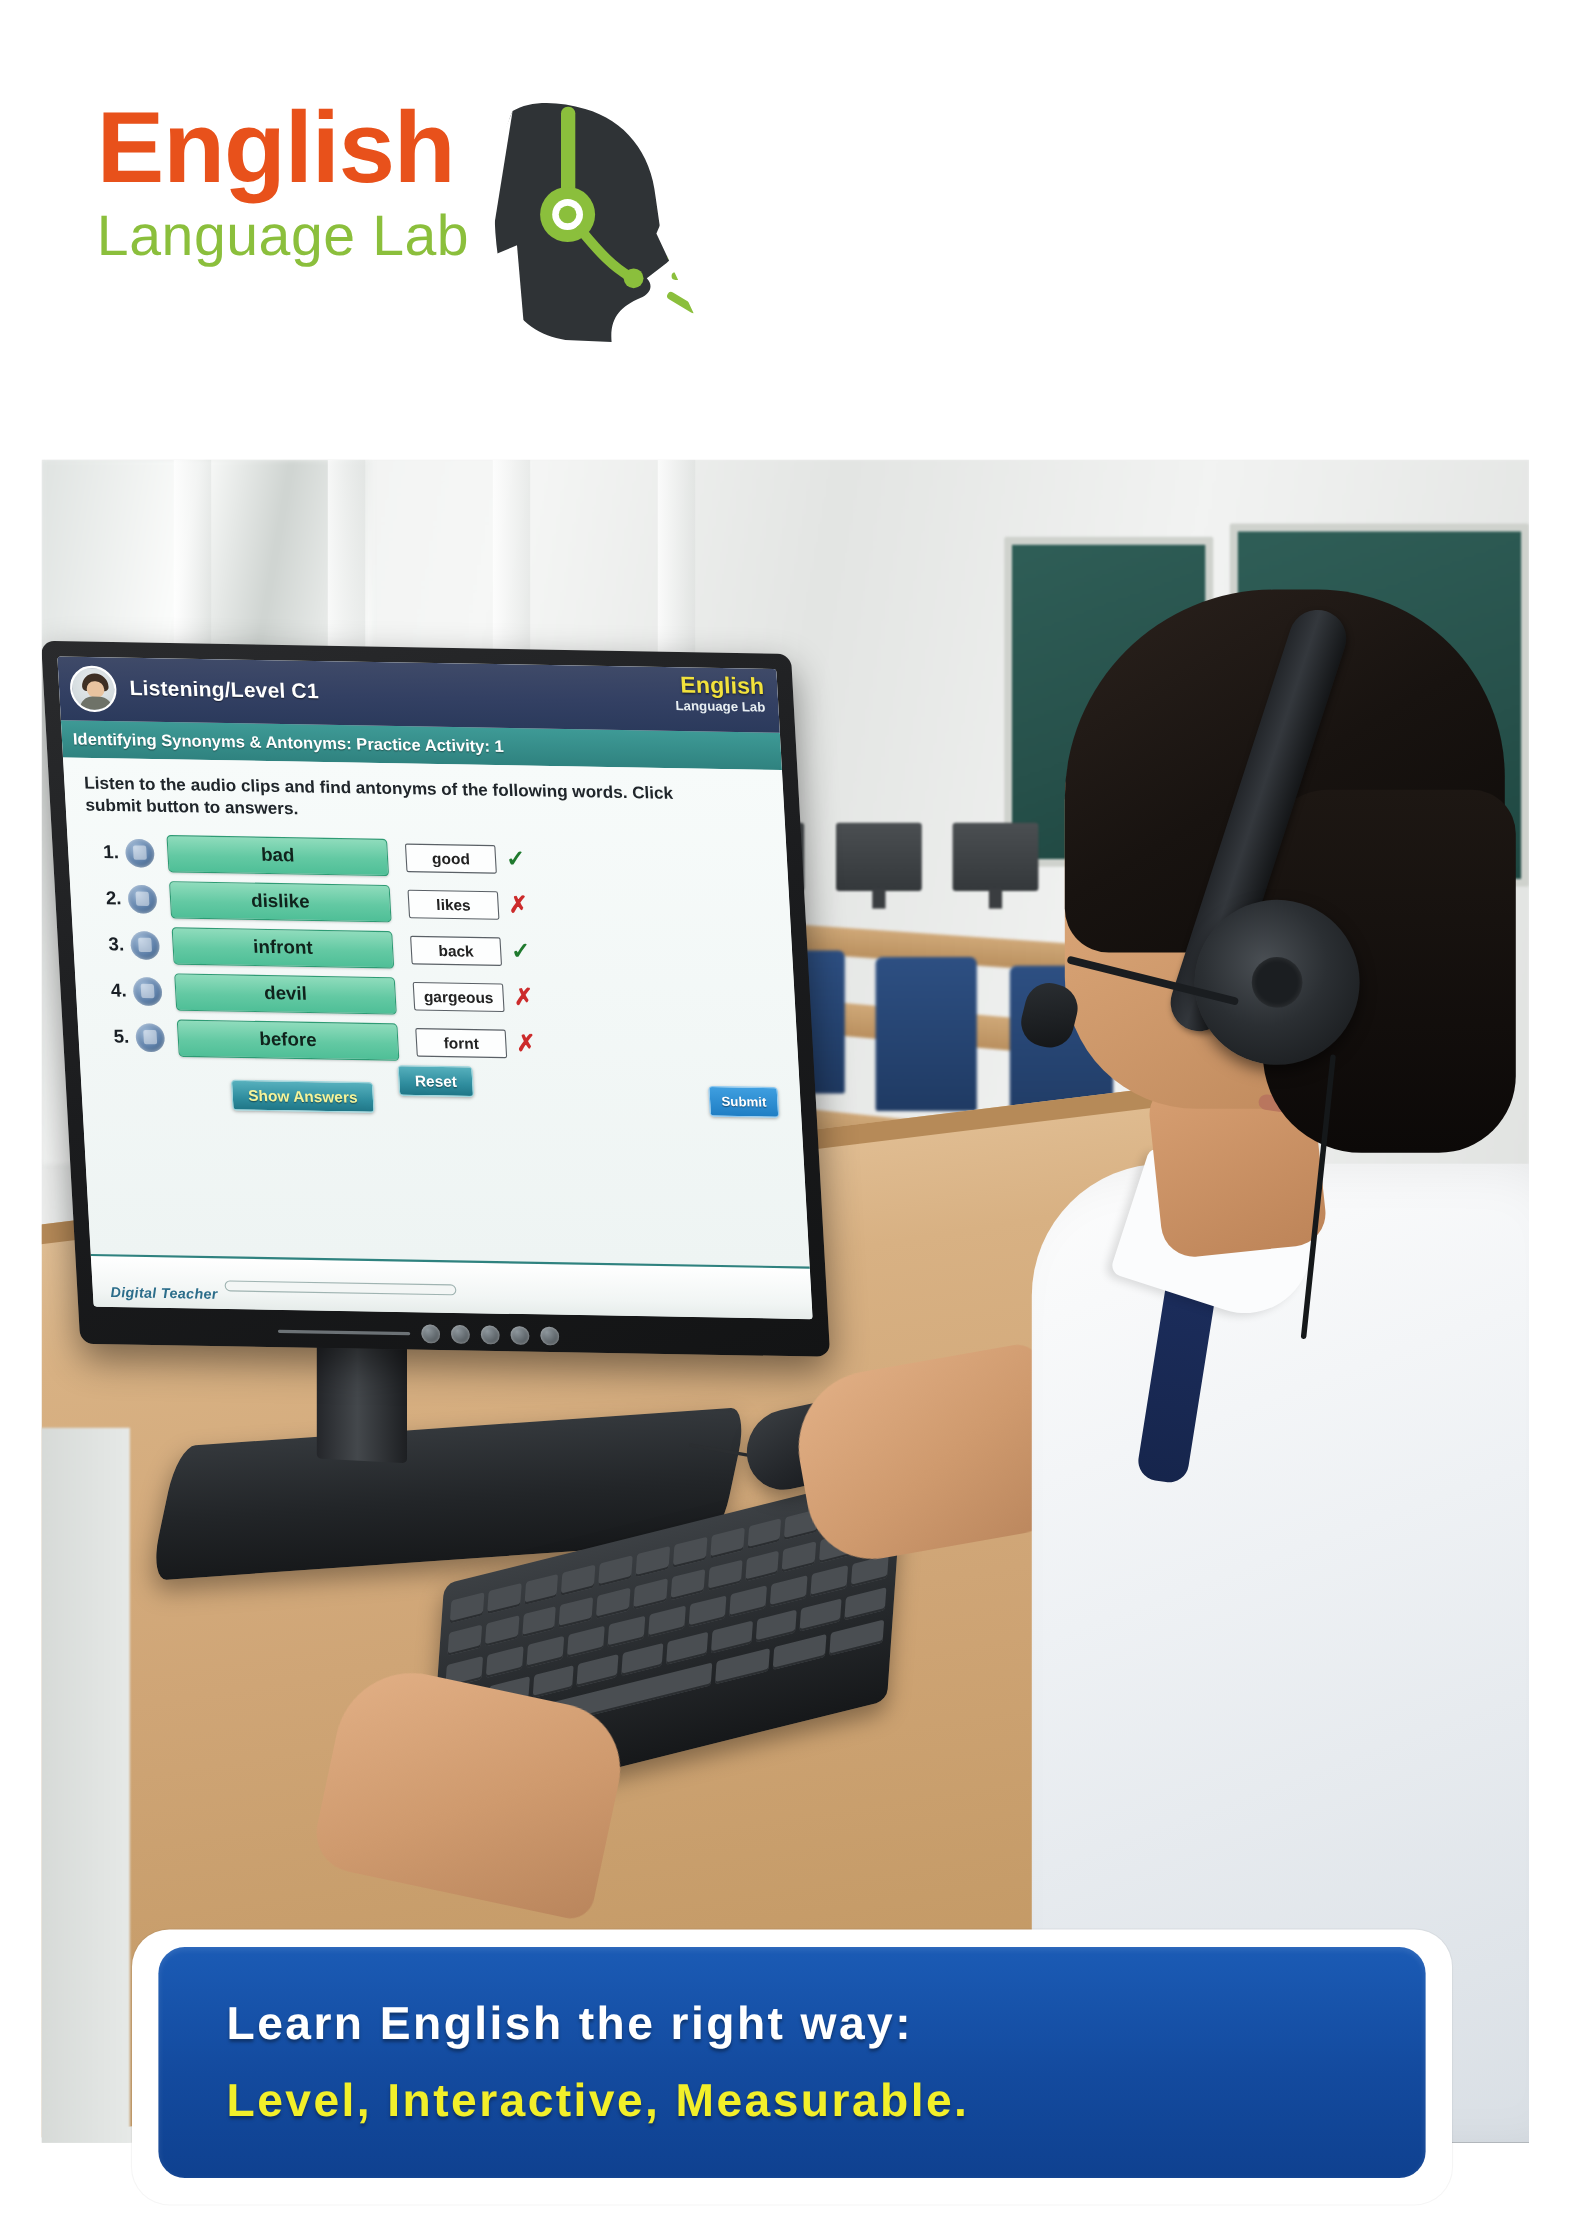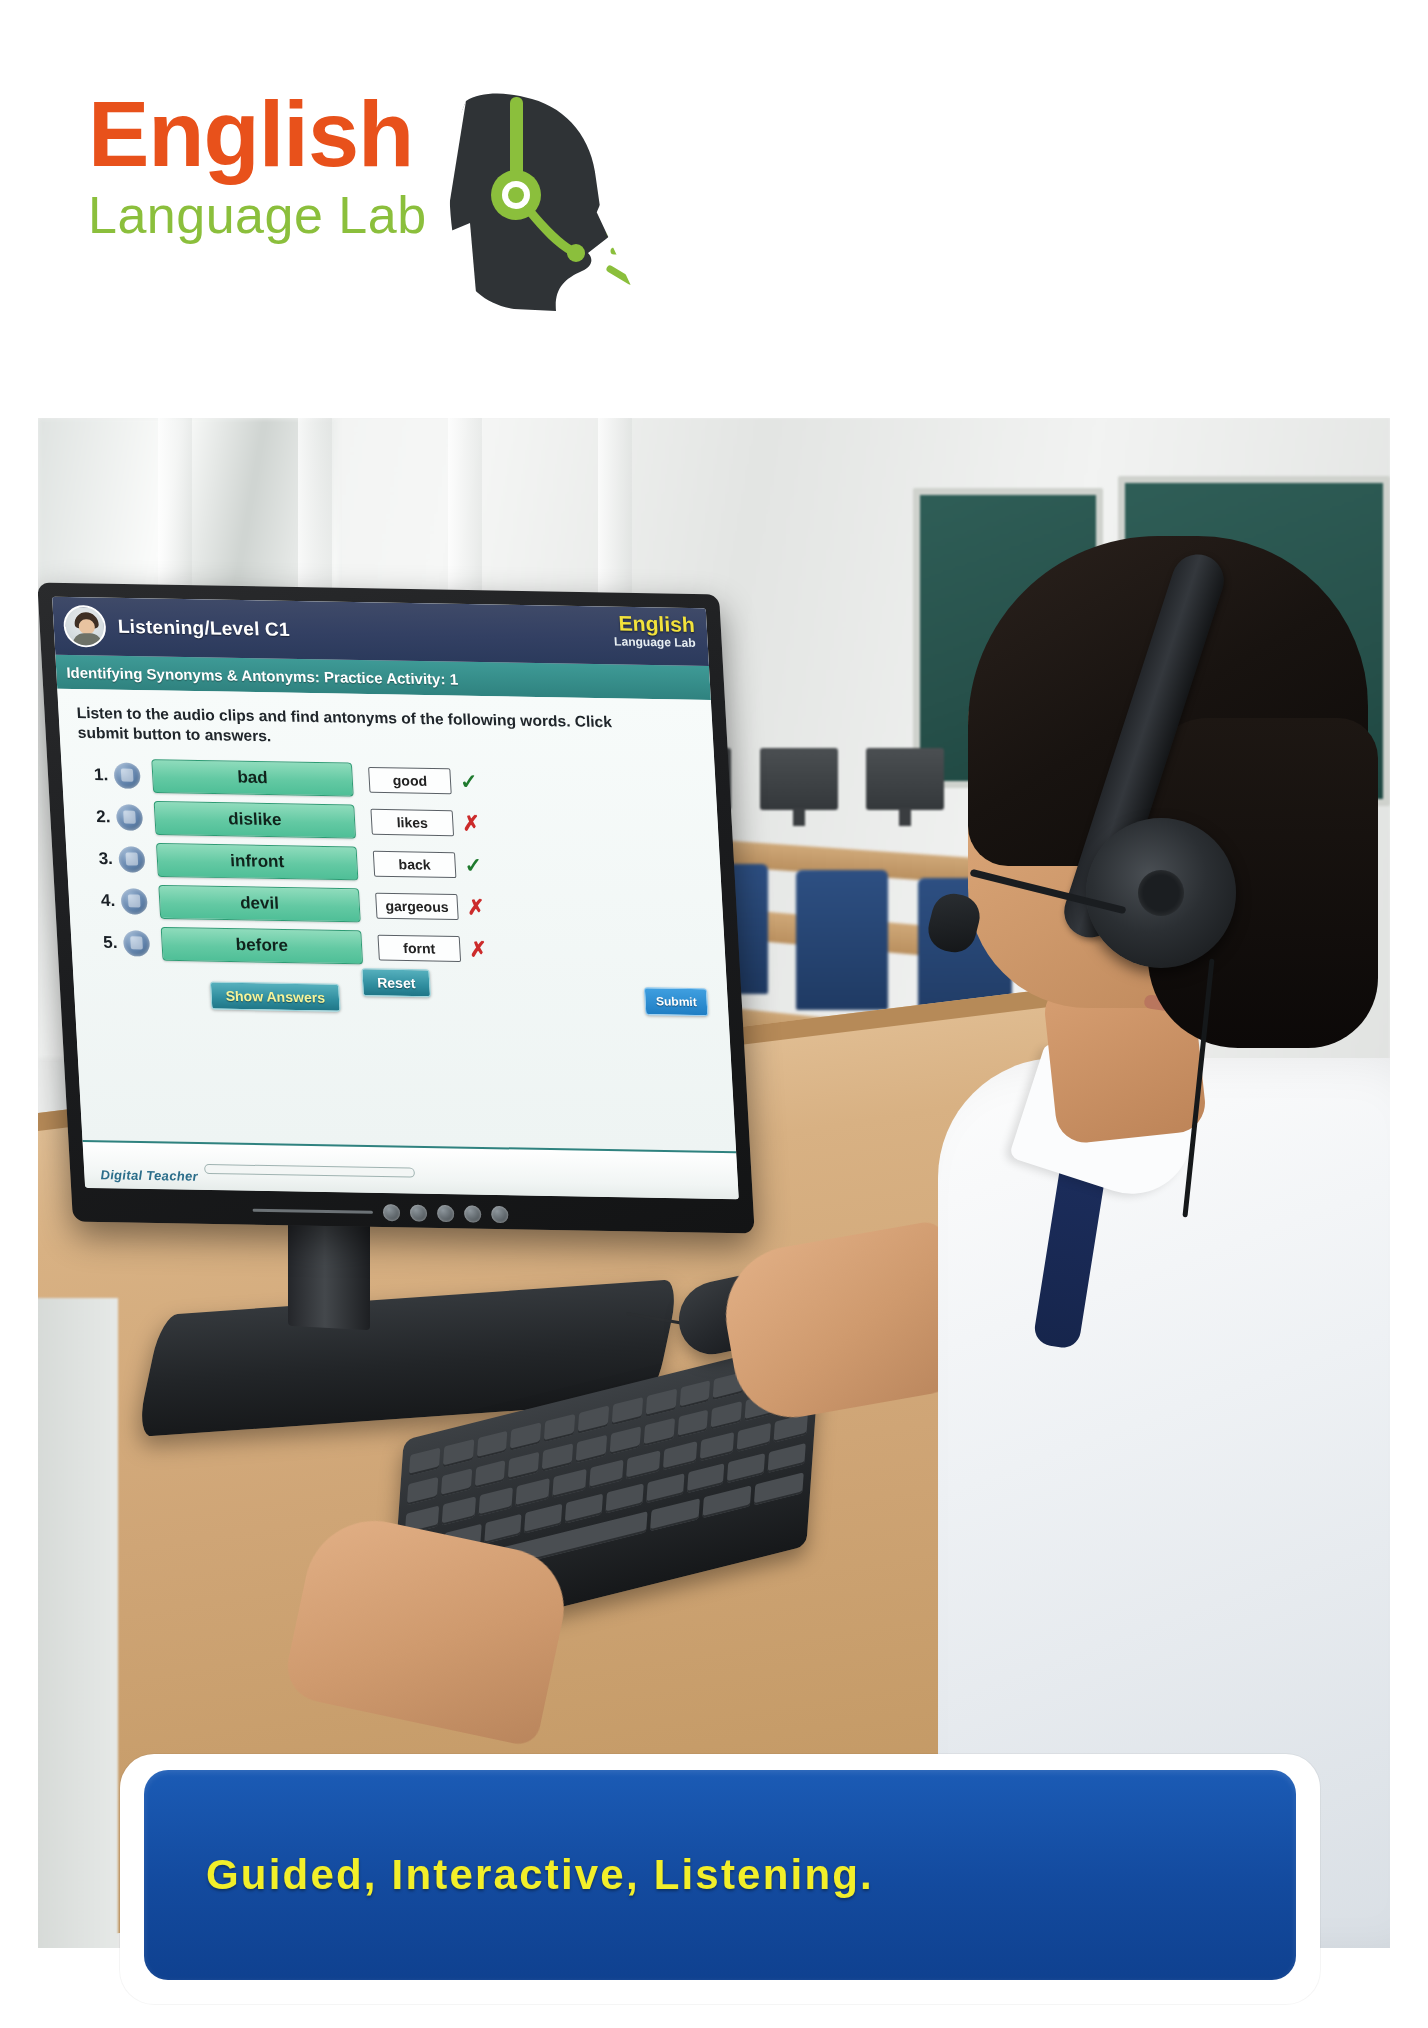--- a/index.html
+++ b/index.html
@@ -669,17 +669,18 @@
           <line x1="174" y1="150" x2="196" y2="138"></line>
           <line x1="178" y1="168" x2="200" y2="168"></line>
           <line x1="174" y1="186" x2="194" y2="198"></line>
         </g>
       </svg>
     </div>
   </div>
 
   <div class="banner-wrap">
     <div class="banner">
-      <div class="banner-l2">Guided, Interactive, Listening.</div>
+      <div class="banner-l1">Learn English the right way:</div>
+      <div class="banner-l2">Level, Interactive, Measurable.</div>
     </div>
   </div>
 
 </div>
 
 </body></html>

